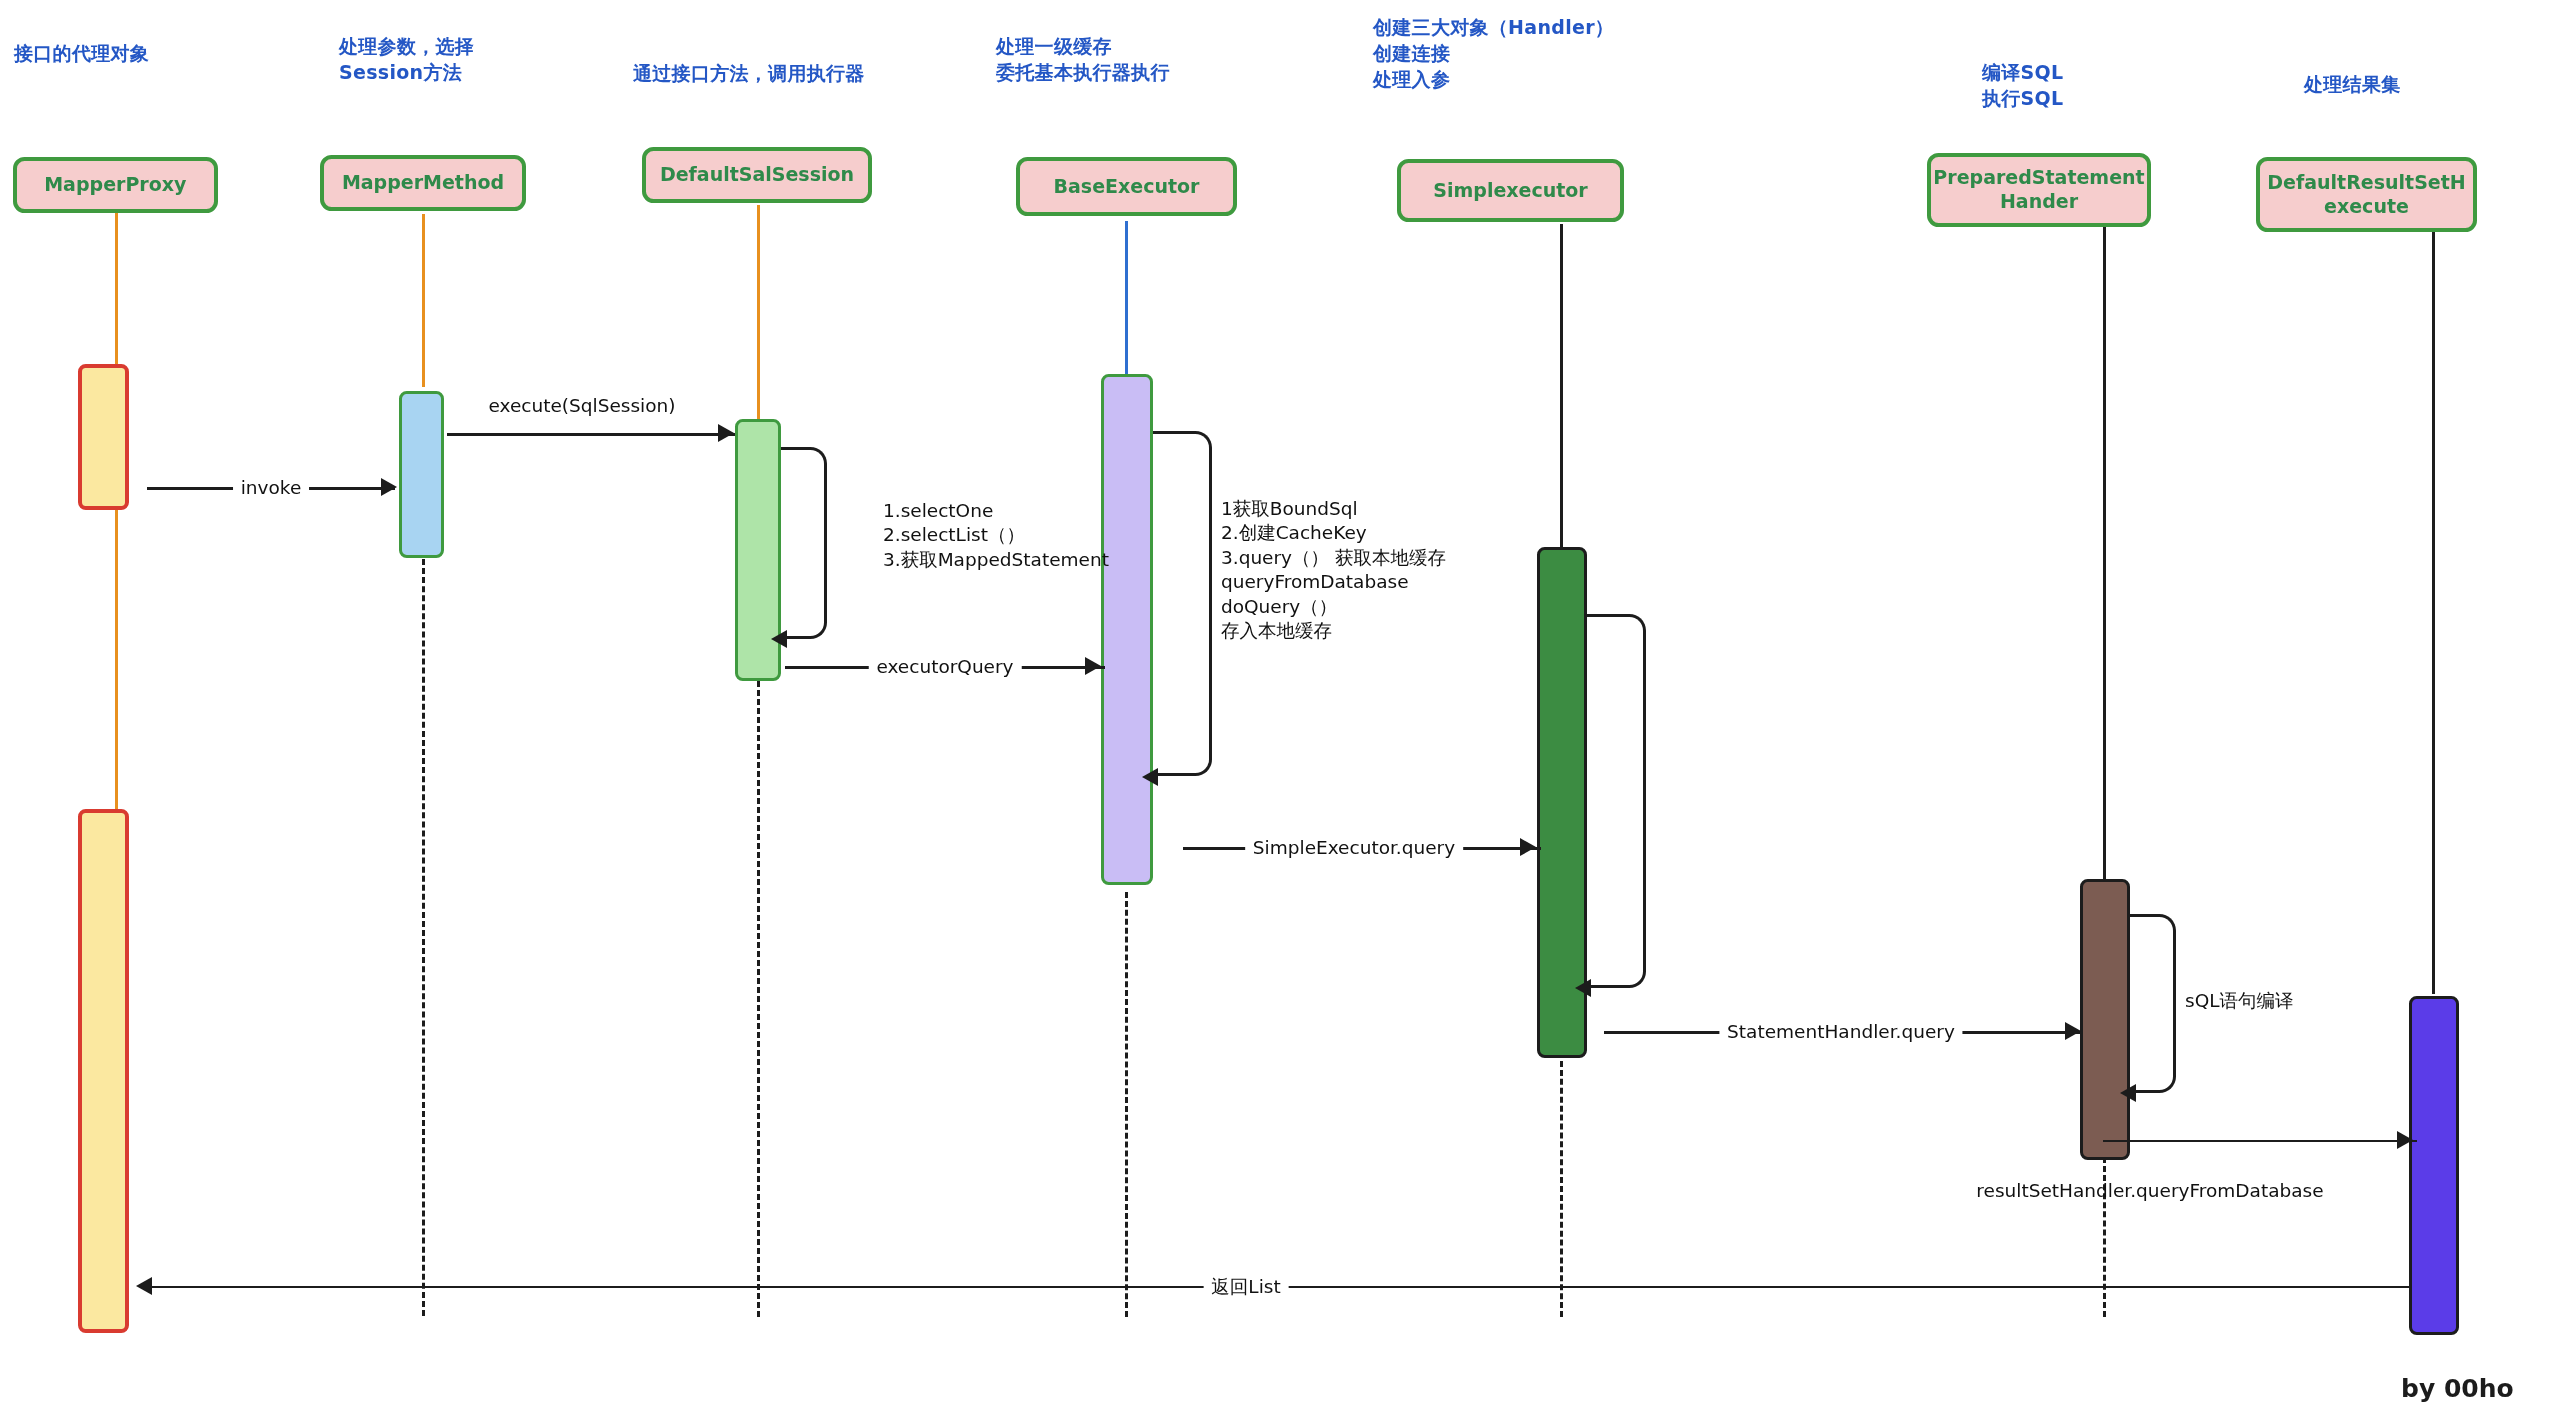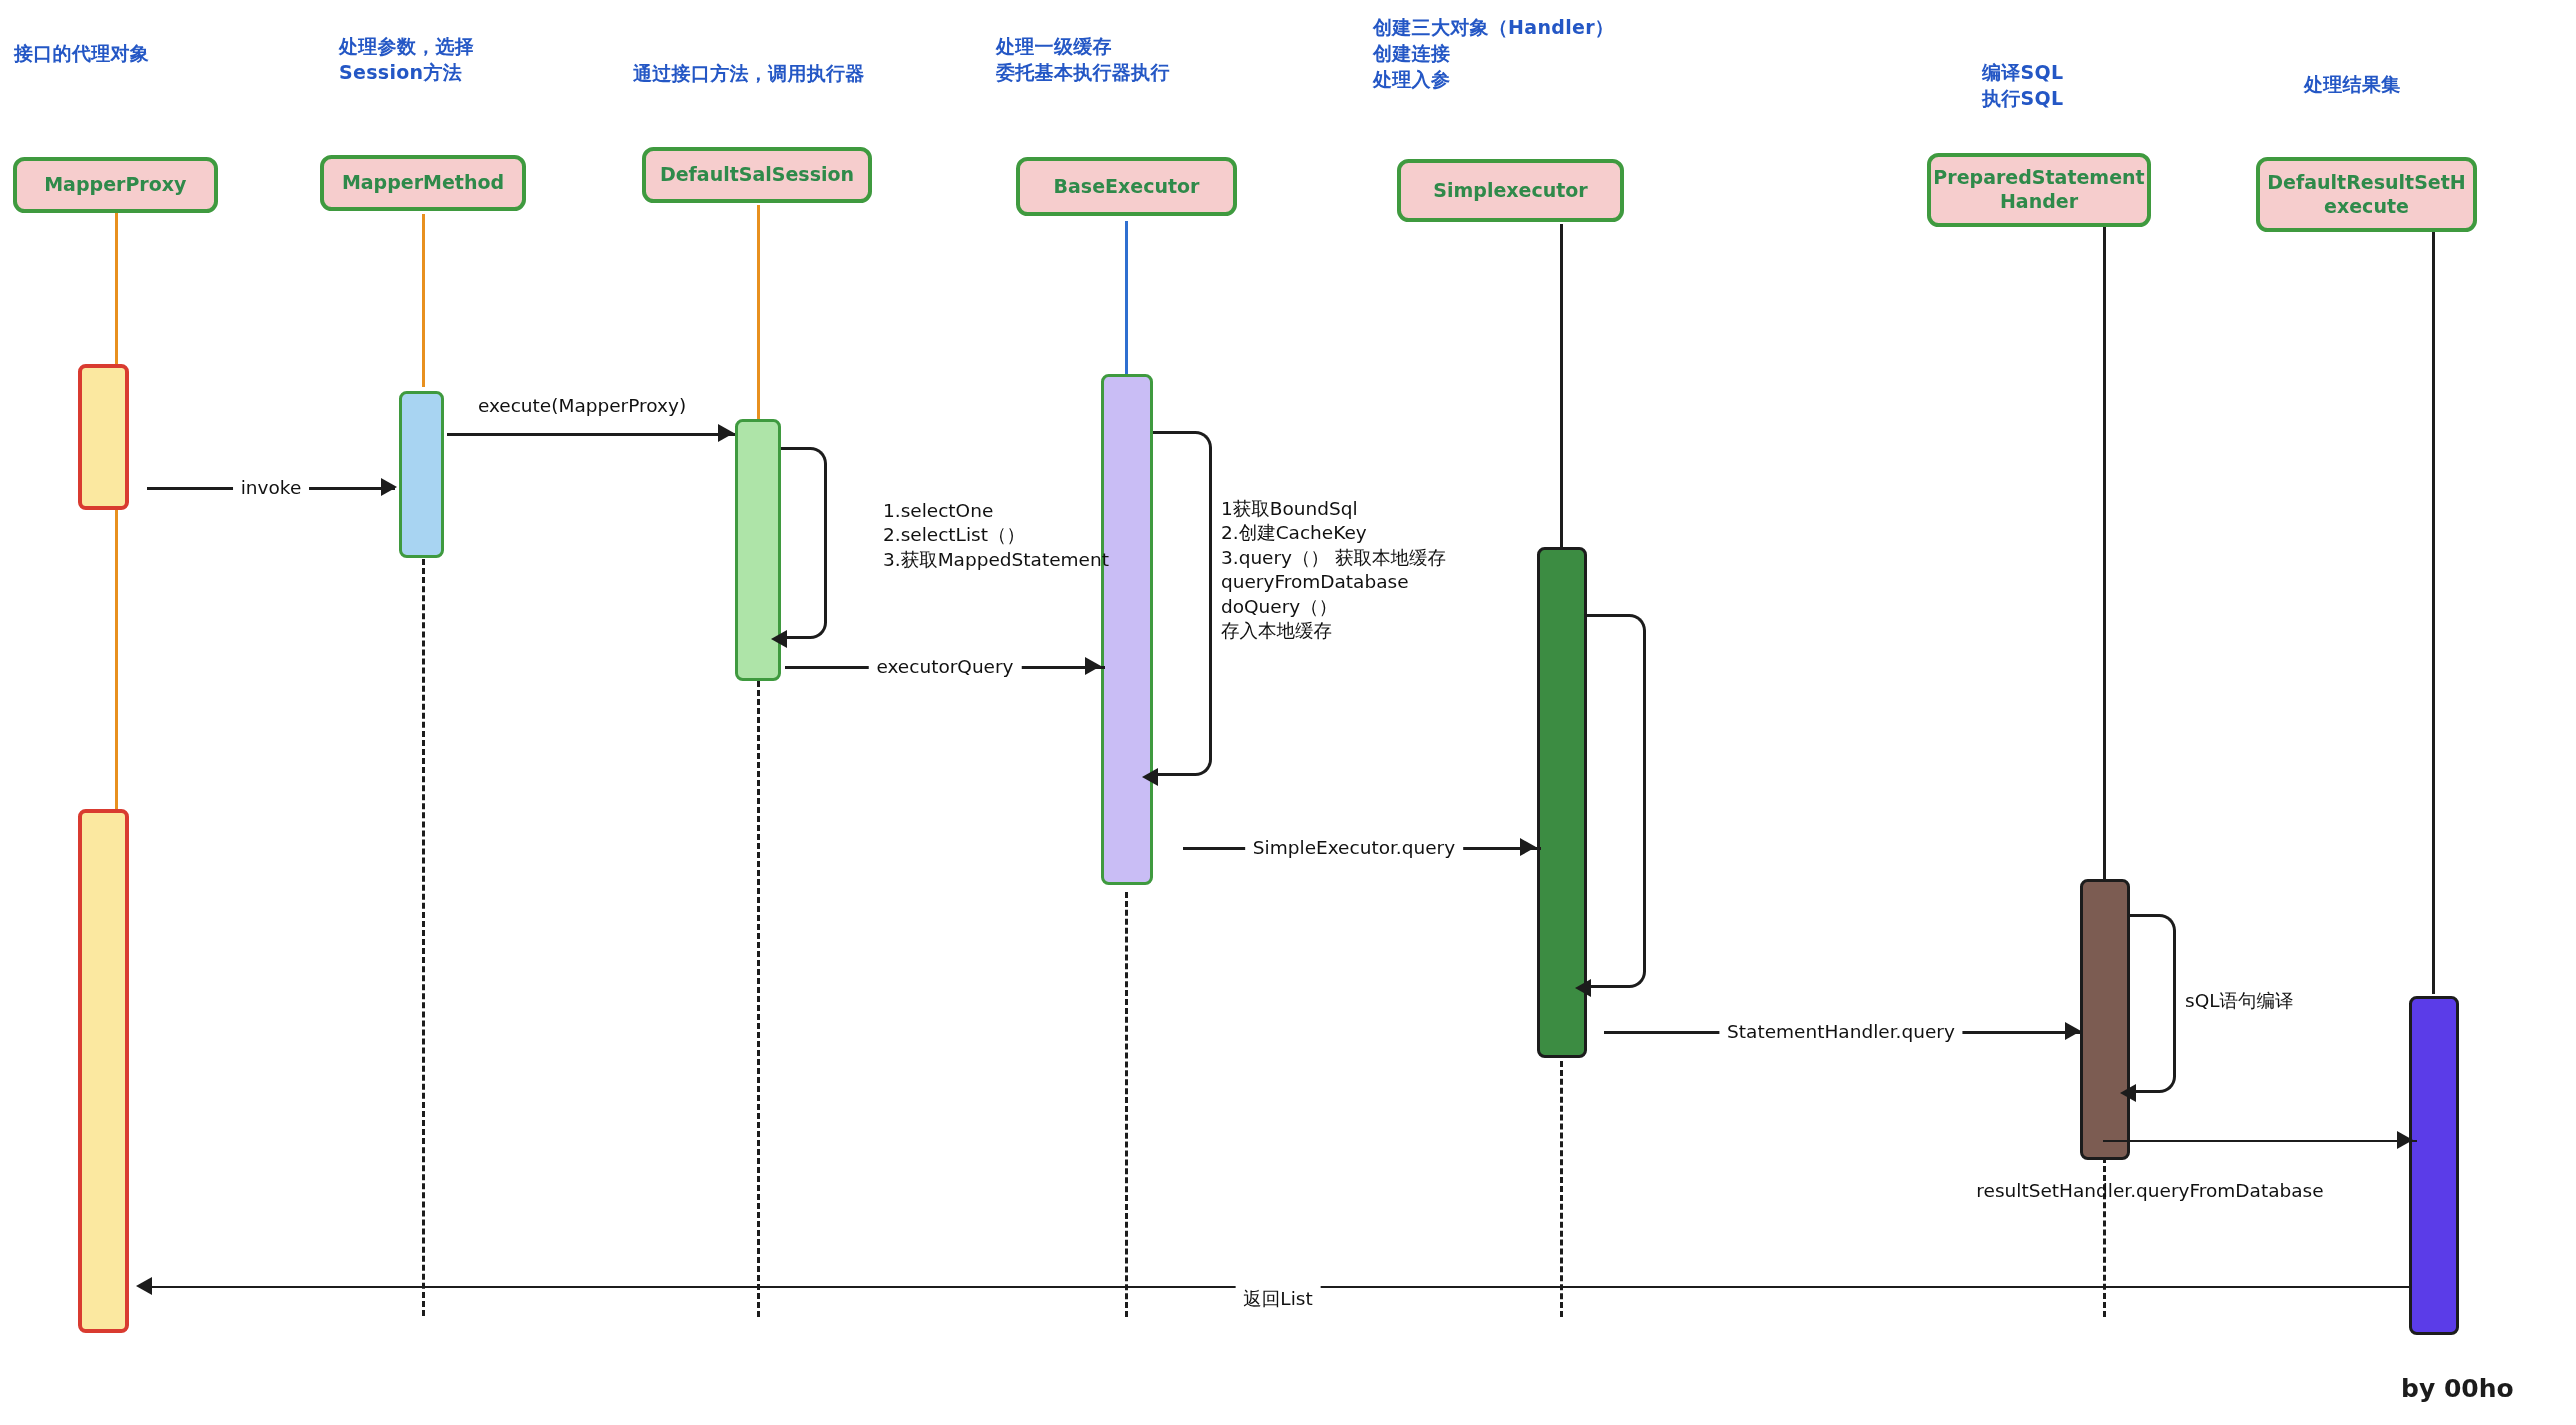--- a/index.html
+++ b/index.html
@@ -180,41 +180,41 @@
   <div class="activation" style="left:2080px; top:879px; width:50px; height:281px; background:#7c5c52; border:3.8px solid #1c1c1c;"></div>
 
   <div class="activation" style="left:2409px; top:996px; width:50px; height:339px; background:#5b3ce8; border:3.8px solid #1c1c1c;"></div>
 
   <div class="msg" style="left:147px; top:487px; width:248px;"></div>
   <div class="arrowhead right" style="left:381px; top:478px;"></div>
   <div class="msg-label" style="left:271px; top:487px;">invoke</div>
 
   <div class="msg" style="left:447px; top:433px; width:288px;"></div>
   <div class="arrowhead right" style="left:718px; top:424px;"></div>
-  <div class="msg-label nobg" style="left:582px; top:405px;">execute(MapperProxy)</div>
+  <div class="msg-label nobg" style="left:582px; top:405px;">execute(SqlSession)</div>
 
   <div class="msg" style="left:785px; top:666px; width:320px;"></div>
   <div class="arrowhead right" style="left:1085px; top:657px;"></div>
   <div class="msg-label" style="left:945px; top:666px;">executorQuery</div>
 
   <div class="msg" style="left:1183px; top:847px; width:358px;"></div>
   <div class="arrowhead right" style="left:1520px; top:838px;"></div>
   <div class="msg-label" style="left:1354px; top:847px;">SimpleExecutor.query</div>
 
   <div class="msg" style="left:1604px; top:1031px; width:479px;"></div>
   <div class="arrowhead right" style="left:2065px; top:1022px;"></div>
   <div class="msg-label" style="left:1841px; top:1031px;">StatementHandler.query</div>
 
   <div class="msg thin" style="left:2103px; top:1140px; width:314px;"></div>
   <div class="arrowhead right" style="left:2397px; top:1131px;"></div>
   <div class="msg-label nobg" style="left:2150px; top:1190px;">resultSetHandler.queryFromDatabase</div>
 
   <div class="msg thin" style="left:147px; top:1286px; width:2263px;"></div>
   <div class="arrowhead left" style="left:136px; top:1277px;"></div>
-  <div class="msg-label" style="left:1278px; top:1286px;margin-top:12px;">返回List</div>
+  <div class="msg-label" style="left:1246px; top:1286px;">返回List</div>
 
   <div class="selfloop" style="left:781px; top:447px; width:46px; height:192px;"></div>
   <div class="arrowhead left" style="left:771px; top:630px;"></div>
   <div class="annot" style="left:883px; top:499px; width:294px;">1.selectOne
 2.selectList（）
 3.获取MappedStatement</div>
 
   <div class="selfloop" style="left:1153px; top:431px; width:59px; height:345px;"></div>
   <div class="arrowhead left" style="left:1142px; top:768px;"></div>
   <div class="annot" style="left:1221px; top:497px; width:268px;">1获取BoundSql

